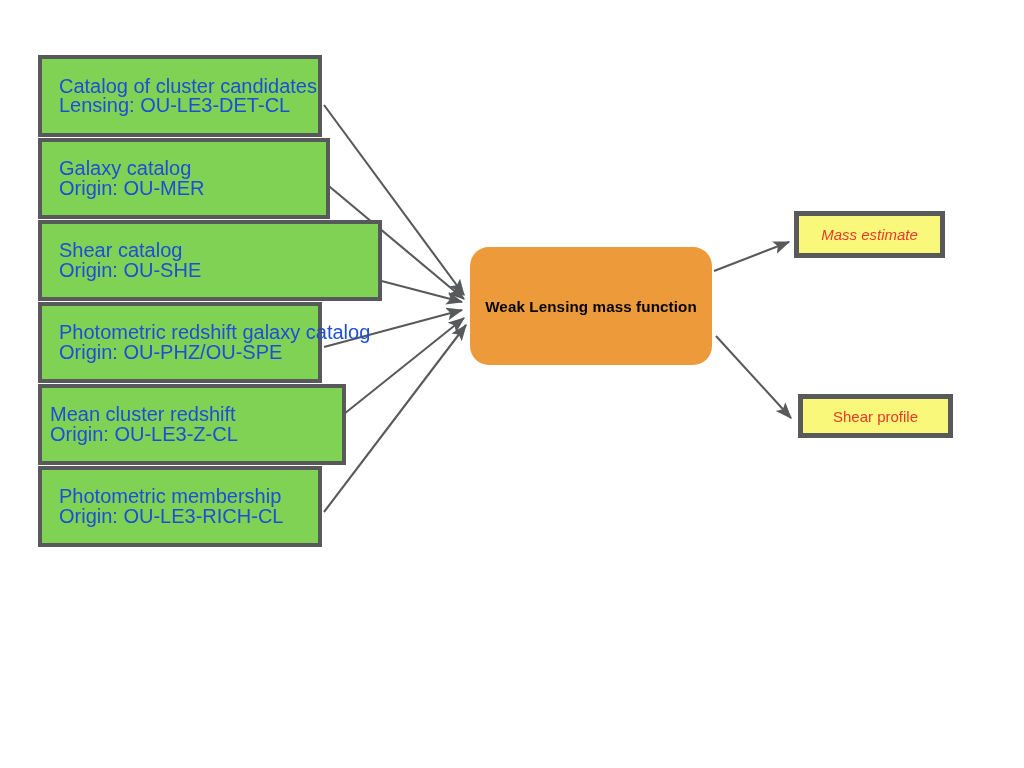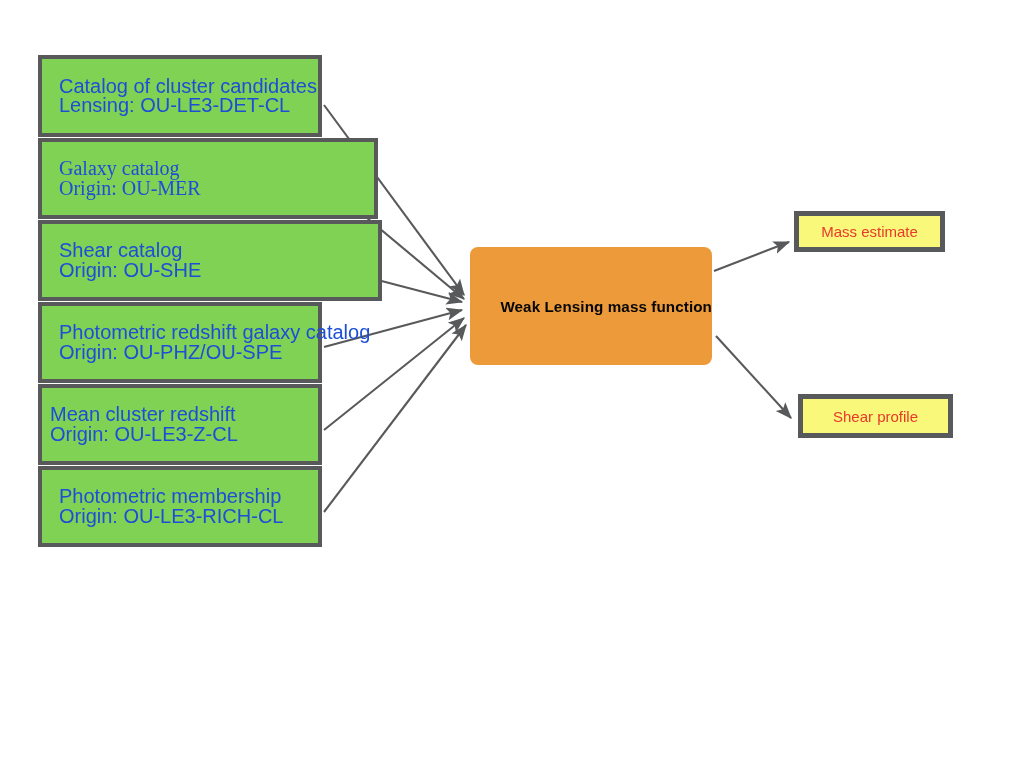--- a/index.html
+++ b/index.html
@@ -46,22 +46,22 @@
     line-height: 19.5px;
     color: #1d4ed8;
     white-space: nowrap;
   }
   .input-node .line2 {
     display: block;
   }
   
   .process-node {
     background: #ED9A3B;
-    border-radius: 8px;
-    justify-content: flex-end;
+    border-radius: 19px;
+    justify-content: center;
   }
   .process-node .node-text {
     font-size: 15.2px;
     font-weight: bold;
     color: #060606;
     letter-spacing: 0.1px;
     white-space: nowrap;
   }
   
   .output-node {
@@ -98,60 +98,60 @@
     </g>
   </svg>
 
   <div class="node input-node" style="left:38px; top:55px; width:284px; height:82px;">
     <div class="node-text">
       <span>Catalog of cluster candidates</span>
       <span class="line2">Lensing: OU-LE3-DET-CL</span>
     </div>
   </div>
 
-  <div class="node input-node" style="left:38px; top:138px; width:340px; height:81px;font-family:Liberation Serif, serif;">
+  <div class="node input-node" style="left:38px; top:138px; width:292px; height:81px;">
     <div class="node-text">
       <span>Galaxy catalog</span>
       <span class="line2">Origin: OU-MER</span>
     </div>
   </div>
 
   <div class="node input-node" style="left:38px; top:220px; width:344px; height:81px;">
     <div class="node-text">
       <span>Shear catalog</span>
       <span class="line2">Origin: OU-SHE</span>
     </div>
   </div>
 
   <div class="node input-node" style="left:38px; top:302px; width:284px; height:81px;">
     <div class="node-text">
       <span>Photometric redshift galaxy catalog</span>
       <span class="line2">Origin: OU-PHZ/OU-SPE</span>
     </div>
   </div>
 
-  <div class="node input-node" style="left:38px; top:384px; width:284px; height:81px;padding-left:8px;">
+  <div class="node input-node" style="left:38px; top:384px; width:308px; height:81px;padding-left:8px;">
     <div class="node-text">
       <span>Mean cluster redshift</span>
       <span class="line2">Origin: OU-LE3-Z-CL</span>
     </div>
   </div>
 
   <div class="node input-node" style="left:38px; top:466px; width:284px; height:81px;">
     <div class="node-text">
       <span>Photometric membership</span>
       <span class="line2">Origin: OU-LE3-RICH-CL</span>
     </div>
   </div>
 
   <div class="node process-node" style="left:470px; top:247px; width:242px; height:118px;">
     <span class="node-text">Weak Lensing mass function</span>
   </div>
 
-  <div class="node output-node" style="left:794px; top:211px; width:151px; height:41px;">
+  <div class="node output-node" style="left:794px; top:211px; width:151px; height:47px;font-style:italic;">
     <span class="node-text">Mass estimate</span>
   </div>
 
   <div class="node output-node" style="left:798px; top:394px; width:155px; height:44px;">
     <span class="node-text">Shear profile</span>
   </div>
 
 </div>
 
 </body></html>

